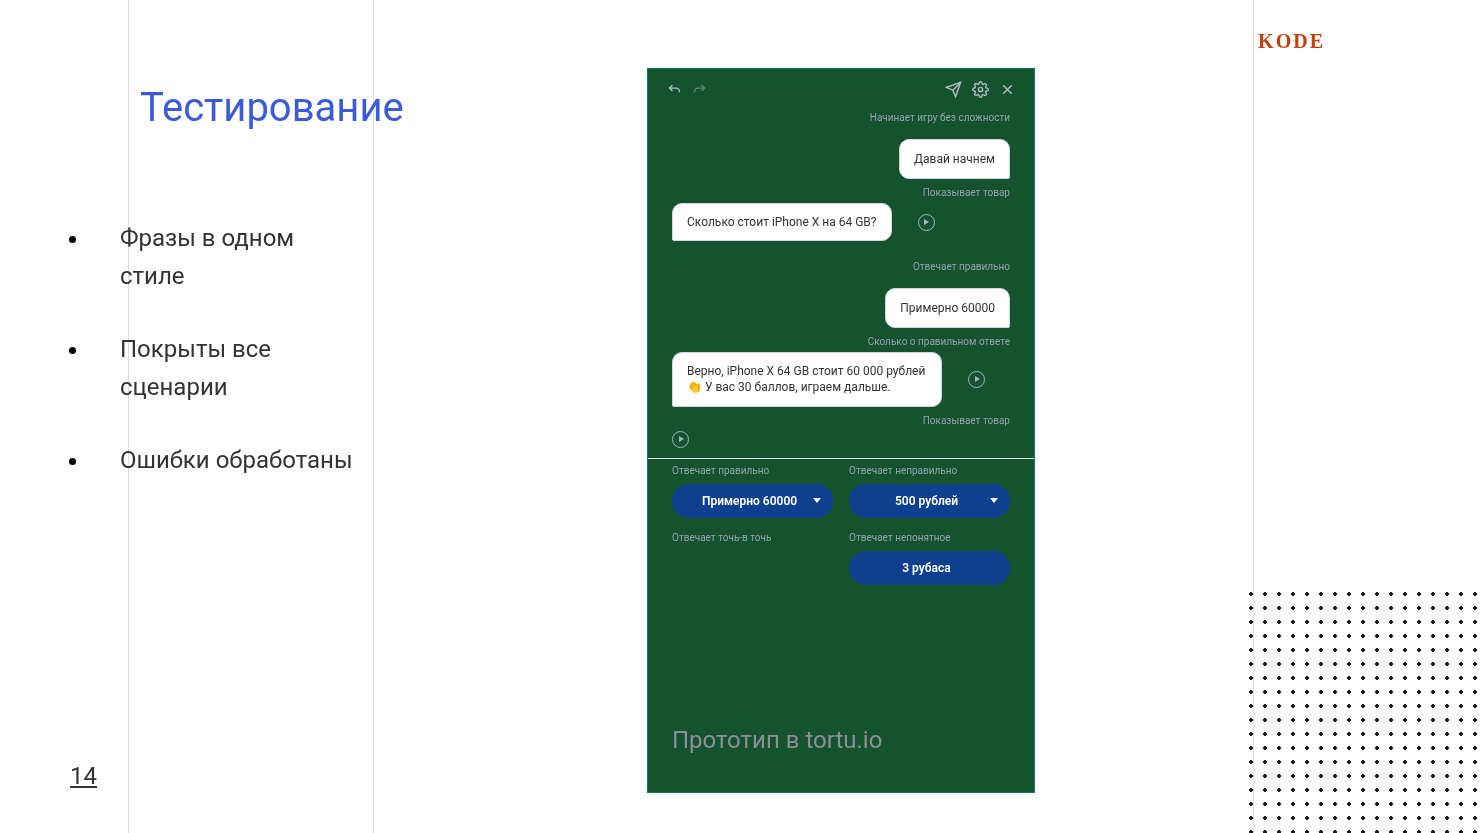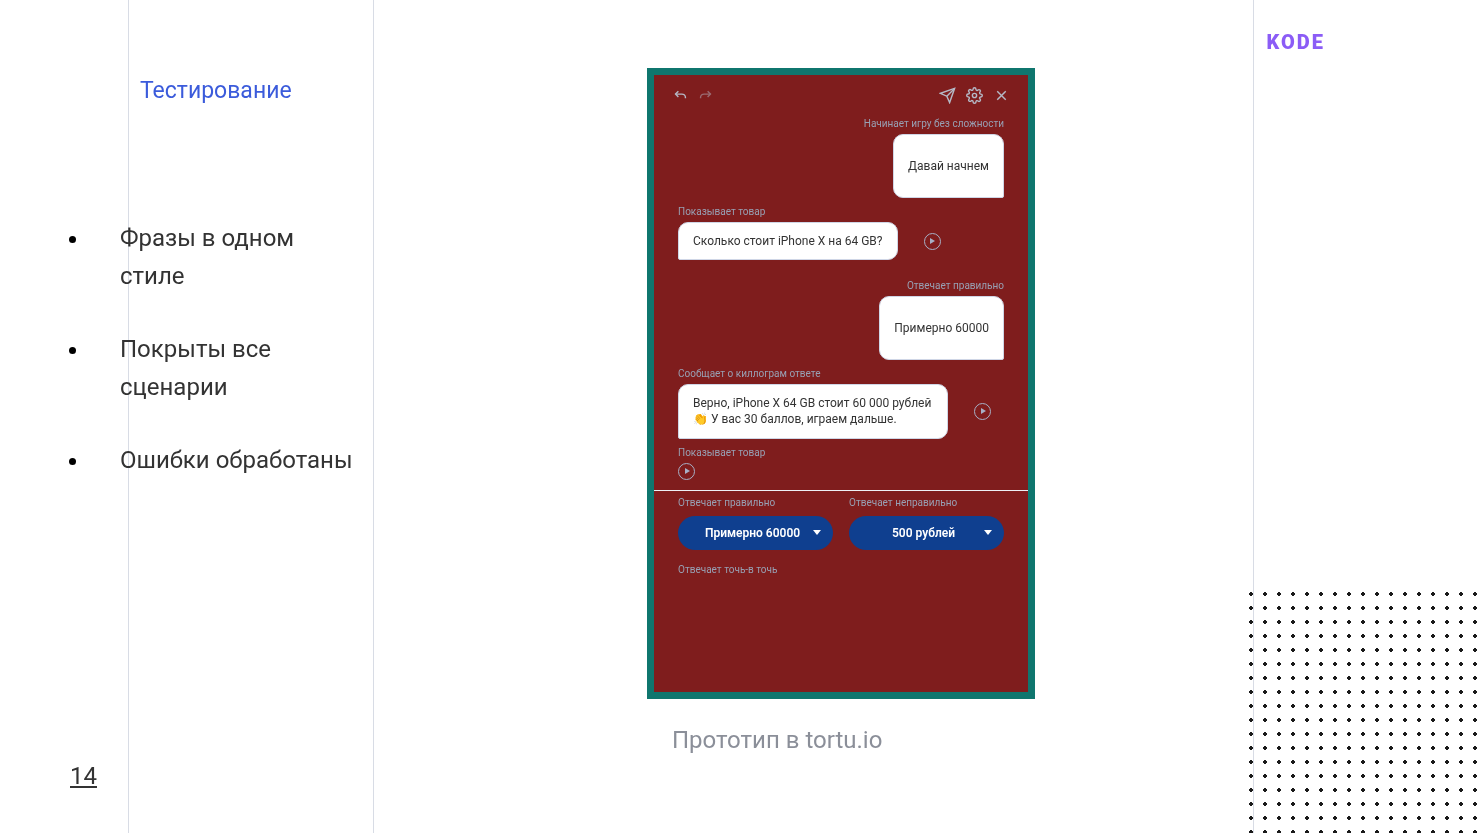--- a/index.html
+++ b/index.html
@@ -23,27 +23,28 @@
       color: #333;
       text-decoration: underline;
     }
     .brand {
       position: absolute;
       right: 155px;
       top: 30px;
       font-size: 20px;
       font-weight: 900;
       letter-spacing: 2px;
-      color: #8b5cf6;
+      color: #c2410c;
+      font-family: Liberation Serif, serif;
     }
     .title {
       position: absolute;
       left: 140px;
-      top: 77px;
-      font-size: 23px;
+      top: 84px;
+      font-size: 40px;
       color: #3b5bdb;
       font-weight: 400;
     }
     .bullets {
       position: absolute;
       left: 90px;
       top: 219px;
       list-style: disc;
       width: 270px;
     }
@@ -54,54 +55,55 @@
       margin-bottom: 34px;
       padding-left: 30px;
     }
     .bullets li::marker { color: #000; }
 
     .proto {
       position: absolute;
       left: 647px;
       top: 68px;
       width: 388px;
-      height: 631px;
-      border: 7px solid #0f766e;
-      background: #7f1d1d;
+      height: 725px;
+      border: 1px solid #0f766e;
+      background: #14532d;
       font-size: 12px;
       color: #555;
     }
     .proto .topbar {
       display: flex;
       justify-content: space-between;
       align-items: center;
       padding: 12px 18px 10px 18px;
     }
     .icon-gray { color: #b5b9c6; display: inline-flex; align-items: center; }
     .icon-gray svg { width: 17px; height: 17px; }
     .topbar-left { display: flex; gap: 8px; }
     .topbar-right { display: flex; gap: 10px; }
 
     .proto .scroll {
       padding: 0 24px;
     }
     .meta-right { font-size: 10px; color: #98a0b3; text-align: right; margin-top: 4px; margin-bottom: 5px; }
-    .meta-left { font-size: 10px; color: #98a0b3; text-align: left; margin-top: 8px; margin-bottom: 5px; }
+    .meta-left { font-size: 10px; color: #98a0b3; text-align: right; margin-top: 8px; margin-bottom: 5px; }
 
     .bubble-right {
       border: 1px solid #cfd6e6;
       border-radius: 10px 10px 2px 10px;
-      padding: 24px 14px;
+      padding: 12px 14px;
       font-size: 12px;
       color: #333;
       display: inline-block;
       float: right;
       clear: both;
       max-width: 260px;
       background: #fff;
+      margin-top: 11px;
     }
     .bubble-left-row {
       display: flex;
       align-items: center;
       gap: 26px;
       clear: both;
       margin-bottom: 6px;
     }
     .bubble-left {
       border: 1px solid #cfd6e6;
@@ -238,21 +240,21 @@
     <div class="bubble-left-row">
       <div class="bubble-left">Сколько стоит iPhone X на 64 GB?</div>
       <span class="play-circ"></span>
     </div>
 
     <div class="meta-right" style="margin-top:20px">Отвечает правильно</div>
     <div class="clearfix">
         <div class="bubble-right">Примерно 60000</div>
       </div>
 
-    <div class="meta-left">Сообщает о киллограм ответе</div>
+    <div class="meta-left">Сколько о правильном ответе</div>
     <div class="bubble-left-row">
       <div class="bubble-left">Верно, iPhone X 64 GB стоит 60 000 рублей 👏 У вас 30 баллов, играем дальше.</div>
       <span class="play-circ"></span>
     </div>
 
     <div class="meta-left">Показывает товар</div>
     <div class="bubble-left-row">
       <span class="play-circ"></span>
     </div>
   </div>
@@ -271,17 +273,23 @@
       <div class="pill">
           <span>500 рублей</span>
           <span class="caret"></span>
         </div>
     </div>
   </div>
   <div class="options">
     <div class="opt-col opt-row">
       <div class="opt-label">Отвечает точь-в точь</div>
     </div>
+    <div class="opt-col opt-row">
+      <div class="opt-label">Отвечает непонятное</div>
+      <div class="pill">
+          <span>3 рубаса</span>
+        </div>
+    </div>
   </div>
 </div>
 
 <div class="caption">Прототип в tortu.io</div>
 <div class="dots"></div>
 
 </body></html>

